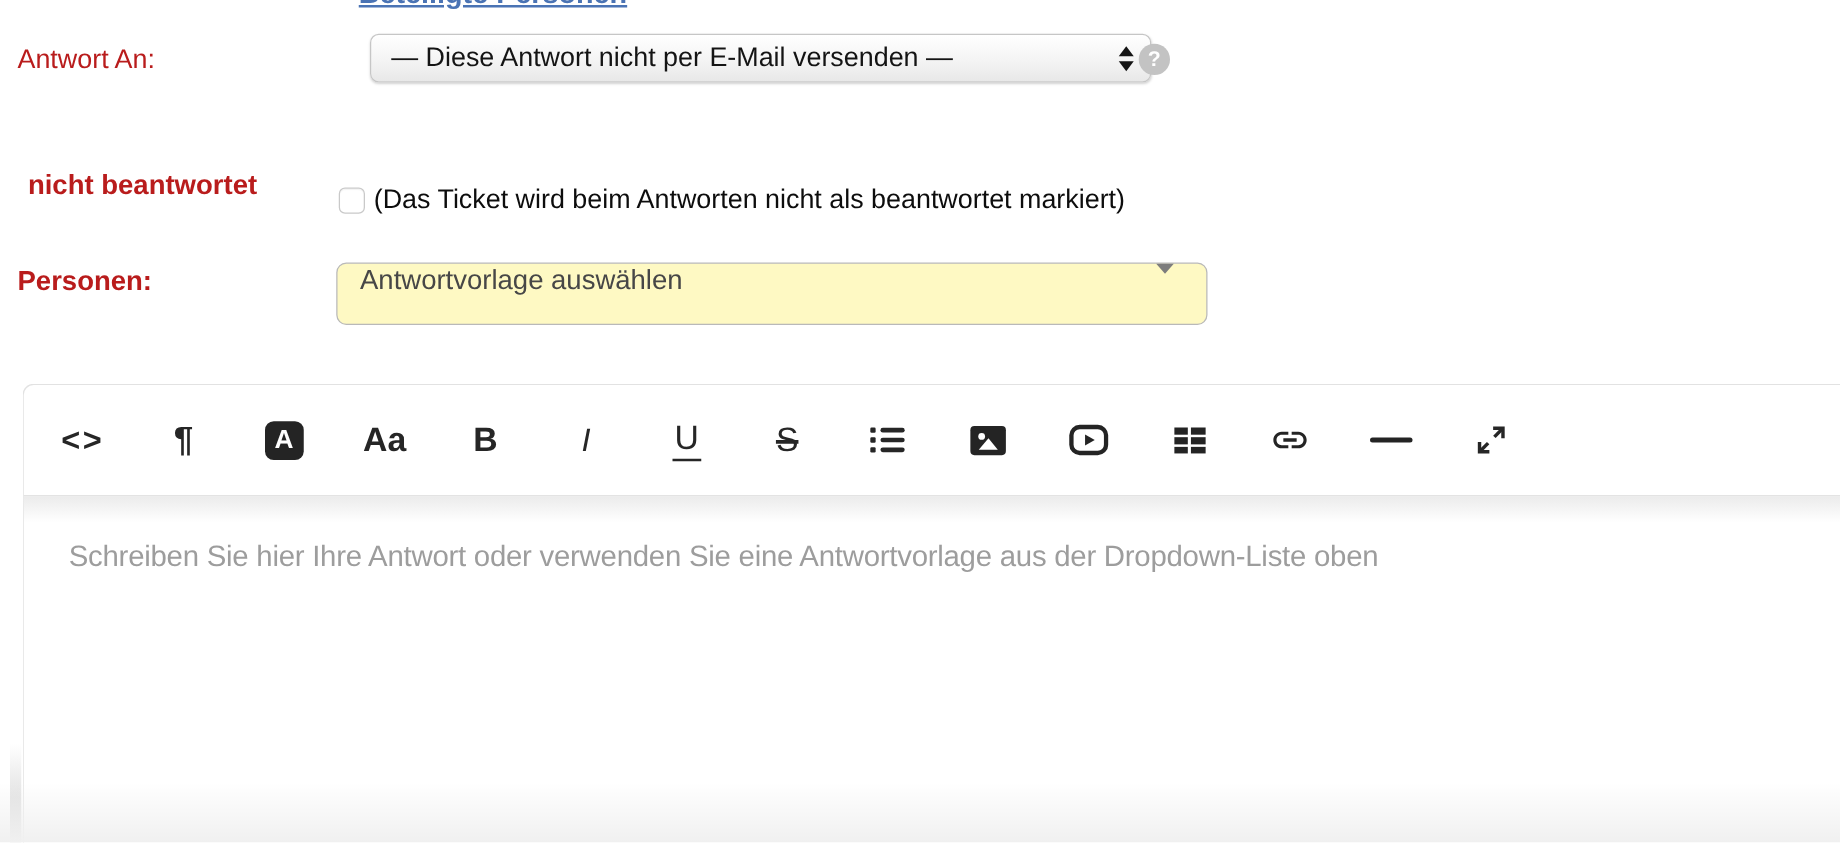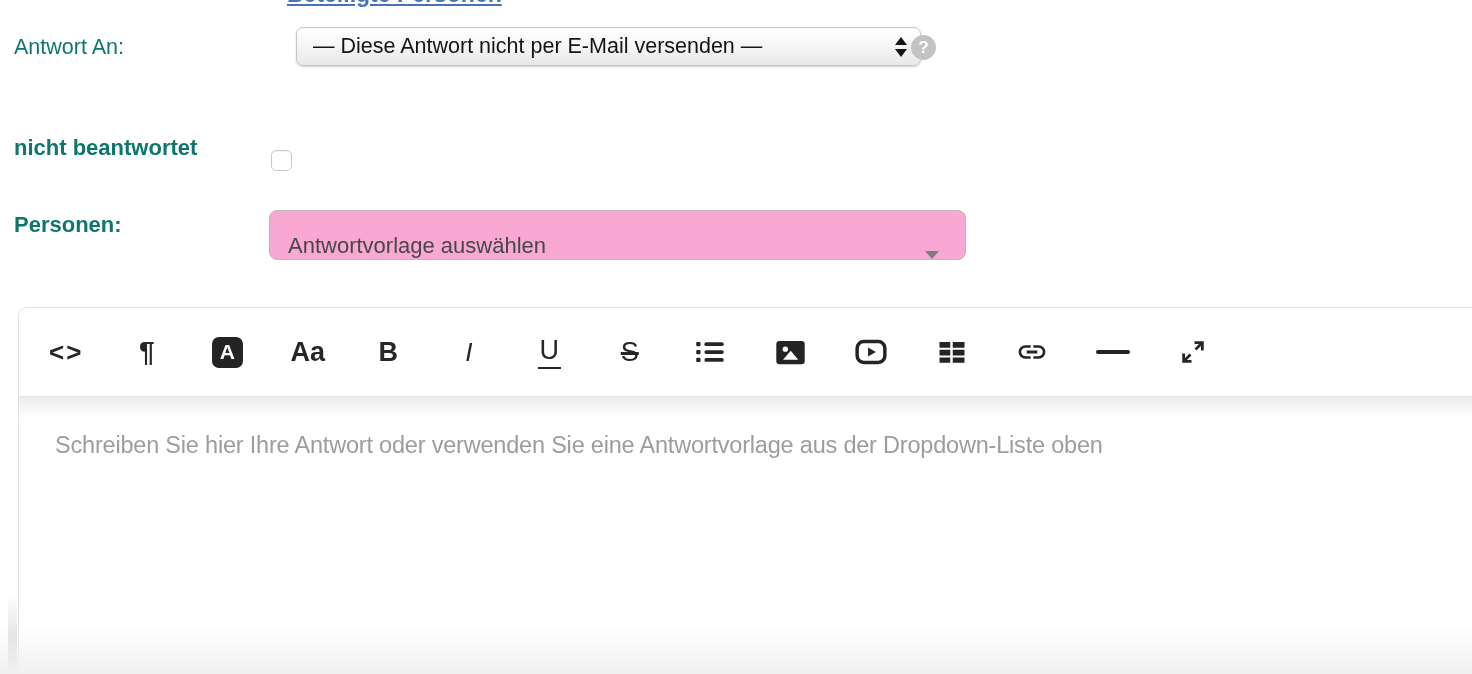--- a/index.html
+++ b/index.html
@@ -5,21 +5,21 @@
   * { margin:0; padding:0; box-sizing:border-box; }
   html,body { width:1472px; height:674px; overflow:hidden; background:#fff;
               font-family:"Liberation Sans","DejaVu Sans",sans-serif; color:#111; }
   .stage { position:relative; width:1472px; height:674px; }
 
   
   .top-link { position:absolute; left:287px; top:-19px; font-size:23px; font-weight:600;
               color:#4a73b4; text-decoration:underline; white-space:nowrap; }
 
   
-  .lbl { position:absolute; left:14px; font-size:21.5px; color:#0f766e; }
+  .lbl { position:absolute; left:14px; font-size:21.5px; color:#b91c1c;text-align:center; }
   .lbl.bold { font-weight:700; font-size:22px; }
 
   
   .mac-select { position:absolute; left:272px; top:27px; width:625px; height:39px;
                 background:linear-gradient(180deg,#ffffff 0%,#f4f4f4 55%,#e8e8e8 100%);
                 border:1px solid #c6c6c6; border-radius:7px;
                 box-shadow:0 1px 2px rgba(0,0,0,.18), inset 0 1px 0 #fff;
                 display:flex; align-items:center; cursor:default;margin-left:24px; }
   .mac-select .val { padding-left:16px; font-size:21.5px; color:#141414; white-space:nowrap;
                      overflow:hidden; flex:1; }
@@ -35,22 +35,22 @@
 
   
   .checkbox { position:absolute; left:271px; top:150px; width:21px; height:21px;
               appearance:none; -webkit-appearance:none; background:#fff;
               border:1.5px solid #c9c9c9; border-radius:5px; box-shadow:inset 0 1px 1px rgba(0,0,0,.05);
               cursor:pointer; }
   .cb-note { position:absolute; left:299px; top:147px; font-size:21.5px; color:#0d0d0d; }
 
   
   .tpl-dd { position:absolute; left:269px; top:210px; width:697px; height:50px;
-            background:#f9a8d4; border:1px solid #b9b9b9; border-radius:8px;
-            display:flex; align-items:flex-end; cursor:pointer; }
+            background:#fef9c3; border:1px solid #b9b9b9; border-radius:8px;
+            display:flex; align-items:flex-start; cursor:pointer; }
   .tpl-dd .val { padding-left:18px; font-size:22px; color:#474747; flex:1; }
   .caret { width:0; height:0; border-left:7px solid transparent; border-right:7px solid transparent;
            border-top:8px solid #7d7d7d; margin-right:26px; }
 
   
   .editor { position:absolute; left:18px; top:307px; width:1456px; height:369px;
             background:#fff; border:1px solid #e2e2e2; border-right:none; border-bottom:none;
             border-top-left-radius:9px; }
   .toolbar { position:relative; height:88px; display:flex; align-items:center; padding-left:7px; }
   .tb-btn { width:80.5px; height:88px; display:flex; align-items:center; justify-content:center;
@@ -96,20 +96,21 @@
         <span class="tri-down"></span>
     </span>
   </div>
 
   <div class="help-badge">?</div>
 
   <div class="lbl bold" style="top:131px; width:200px; line-height:34px;">nicht beantwortet</div>
 
   <input type="checkbox" class="checkbox" style="">
 
+  <div class="cb-note">(Das Ticket wird beim Antworten nicht als beantwortet markiert)</div>
 
   <div class="lbl bold" style="top:212px;">Personen:</div>
 
   <div class="tpl-dd">
     <span class="val">Antwortvorlage auswählen</span>
     <span class="caret"></span>
   </div>
 
   <div class="editor">
     <div class="toolbar">

